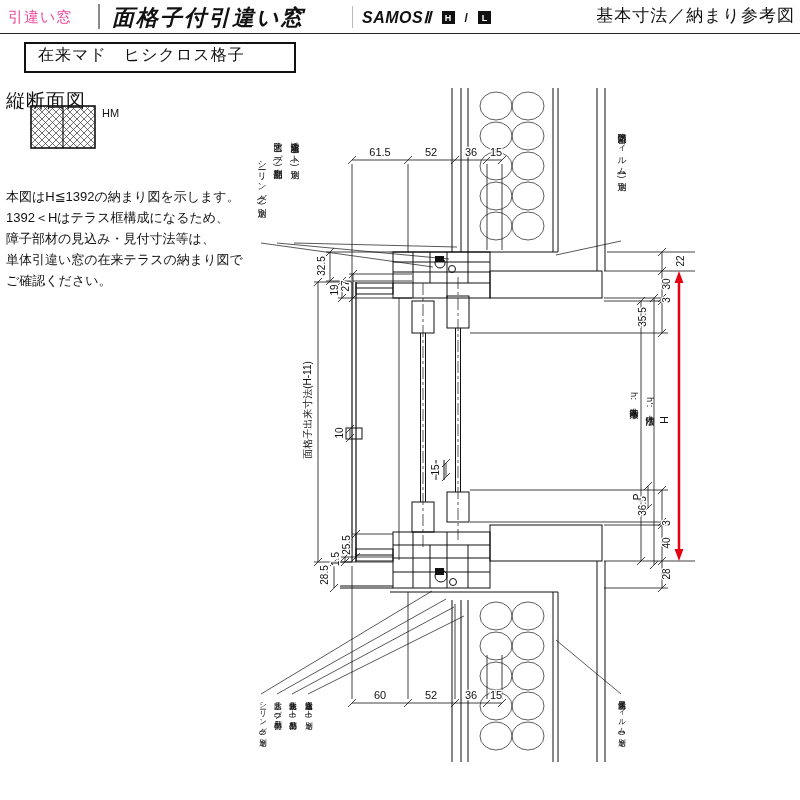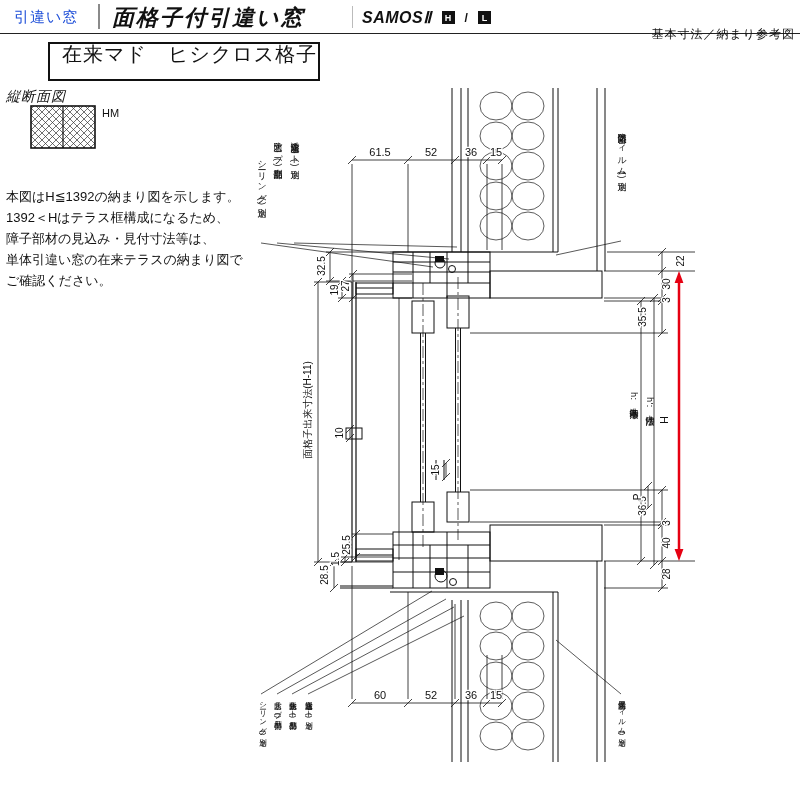--- a/index.html
+++ b/index.html
@@ -1,29 +1,29 @@
 <!DOCTYPE html>
 <html><head>
 <meta charset="utf-8">
 <style>
   * { margin:0; padding:0; box-sizing:border-box; }
   html,body { width:800px; height:800px; background:#fff; overflow:hidden; }
   body { position:relative; font-family:"Liberation Sans",sans-serif; color:#111; }
   .hdr { position:absolute; top:0; left:0; width:800px; height:34px; border-bottom:1px solid #222; background:#fff; z-index:3; }
-  .hdr-cat { position:absolute; left:8px; top:8px; font-size:15px; color:#1d4ed8; letter-spacing:1px;margin-left:6px; }
+  .hdr-cat { position:absolute; left:8px; top:8px; font-size:15px; color:#ec4899; letter-spacing:1px; }
   .hdr-bar { position:absolute; left:98px; top:4px; width:2px; height:25px; background:#8a8a8a; }
   .hdr-title { position:absolute; left:112px; top:3px; font-size:22px; font-weight:bold; letter-spacing:2px;font-style:italic; }
   .hdr-bar2 { position:absolute; left:352px; top:6px; width:1px; height:22px; background:#bbb; }
   .brand { position:absolute; left:362px; top:8px; display:flex; align-items:center; gap:10px; }
   .brand-name { font-size:16px; font-weight:bold; font-style:italic; letter-spacing:0.5px; }
   .brand .sq { width:13px; height:13px; background:#111; color:#fff; font-size:9px; font-weight:bold; display:flex; align-items:center; justify-content:center; }
   .brand .slash { font-weight:bold; font-size:12px; }
-  .hdr-note { position:absolute; right:5px; top:26px; font-size:12px; letter-spacing:1px;text-align:right; }
-  .subtitle { position:absolute; left:48px; top:42px; width:272px; height:39px; border:2px solid #111; font-size:20px; line-height:21px; padding-left:12px; letter-spacing:1px; background:#fff; z-index:3; }
-  .seclabel { position:absolute; left:6px; top:88px; font-size:14px; letter-spacing:1px; z-index:3;font-style:italic; }
+  .hdr-note { position:absolute; right:5px; top:4px; font-size:17px; letter-spacing:1px;text-align:right; }
+  .subtitle { position:absolute; left:24px; top:42px; width:272px; height:31px; border:2px solid #111; font-size:16px; line-height:21px; padding-left:12px; letter-spacing:1px; background:#fff; z-index:3; }
+  .seclabel { position:absolute; left:6px; top:88px; font-size:19px; letter-spacing:1px; z-index:3; }
   .hm { position:absolute; left:102px; top:107px; font-size:11px; z-index:3; }
   .note { position:absolute; left:6px; top:186px; width:244px; font-size:13px; line-height:1.62; white-space:pre-line; z-index:3; }
   .vlabel { position:absolute; writing-mode:vertical-rl; font-size:9px; line-height:1; letter-spacing:0.5px; z-index:3; }
   .vlabel-sm { font-size:7.5px; letter-spacing:0; }
   svg.drawing { position:absolute; left:0; top:0; z-index:1; }
   svg text { font-family:"Liberation Sans",sans-serif; }
   .dimtxt { font-size:11px; fill:#111; stroke:#fff; stroke-width:2.5px; paint-order:stroke; }
   .dimr { font-size:10px; fill:#111; stroke:#fff; stroke-width:2.5px; paint-order:stroke; }
 </style>
 </head>

